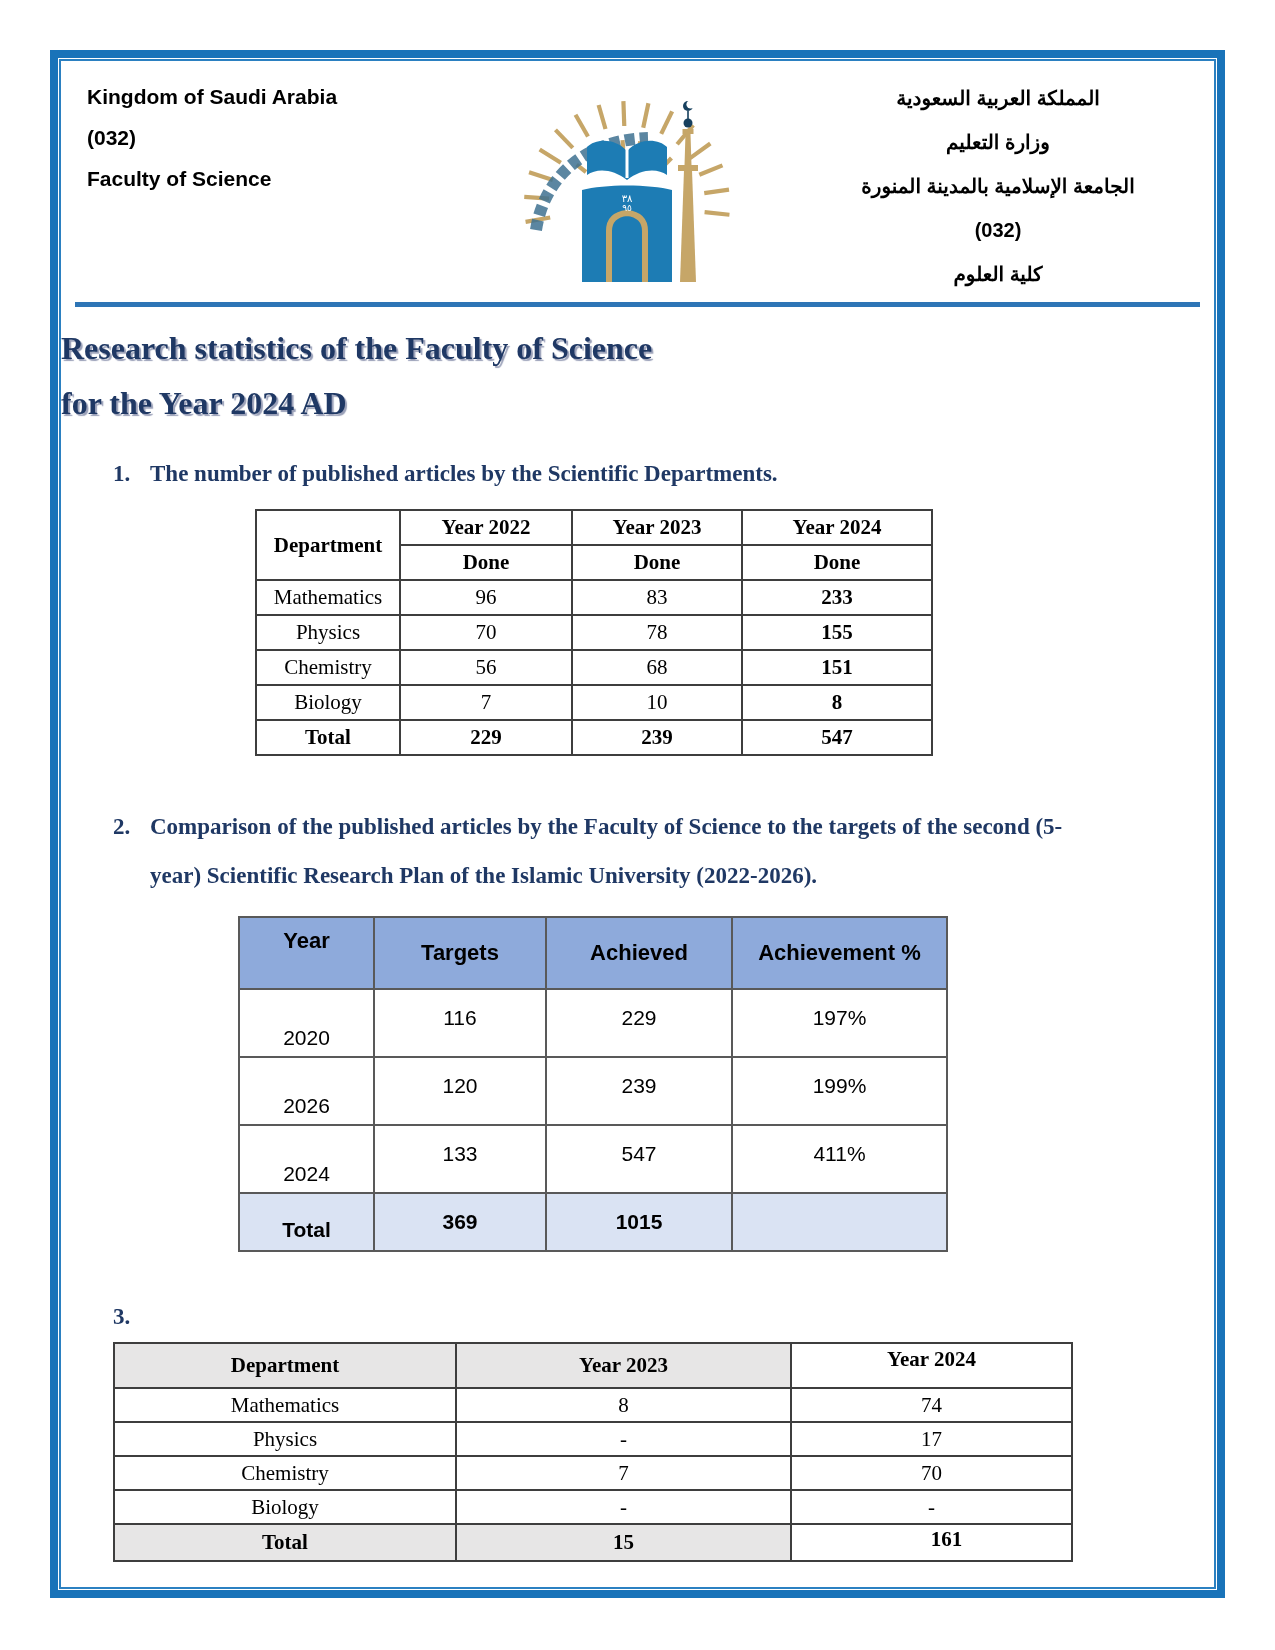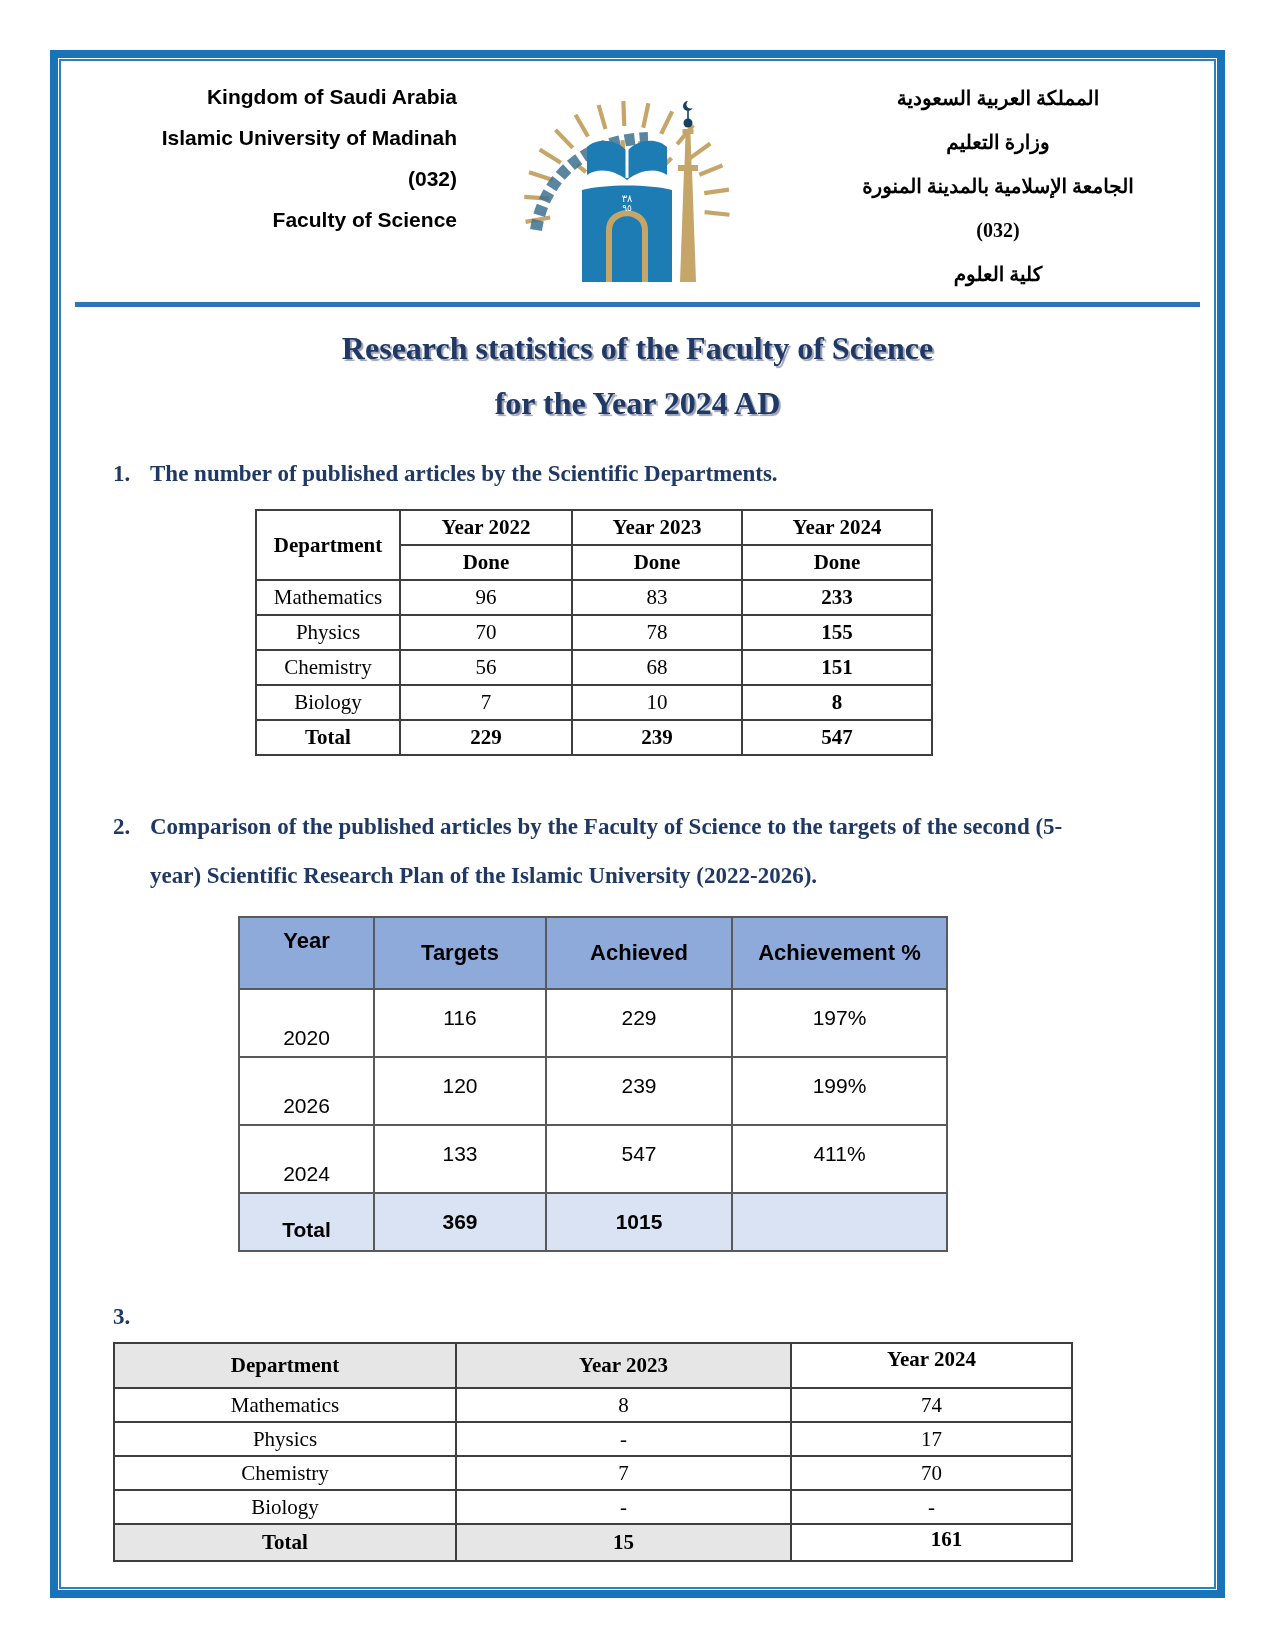--- a/index.html
+++ b/index.html
@@ -7,29 +7,29 @@
        font-family:"Liberation Sans",sans-serif;color:#000;}
   
   .frame{position:absolute;left:50px;top:50px;width:1175px;height:1548px;
          border:8px solid #1973b9;box-sizing:border-box;}
   .frame-inner{position:absolute;inset:1px;border:2px solid #2b80c1;}
   
   .content{position:absolute;left:61px;top:61px;right:61px;}
   
   .header{display:flex;justify-content:space-between;align-items:flex-start;
           padding:15px 16px 0 26px;}
-  .h-left{width:370px;text-align:right;font-weight:bold;font-size:21px;
+  .h-left{width:370px;text-align:left;font-weight:bold;font-size:21px;
           line-height:41px;font-family:"Liberation Sans",sans-serif;}
   .h-logo{width:250px;display:flex;justify-content:center;margin-top:2px;}
   .h-right{width:400px;text-align:center;direction:rtl;font-weight:bold;
-           font-size:20px;line-height:44px;font-family:Liberation Serif, serif;}
+           font-size:20px;line-height:44px;font-family:Liberation Sans, sans-serif;}
   
   .divider{margin:6px 14px 0 14px;border-top:5px solid #2e75b6;height:0;}
   
-  .title{margin:14px 0 0 0;text-align:center;color:#1f3864;
+  .title{margin:14px 0 0 0;text-align:left;color:#1f3864;
          font-family:"Liberation Serif",serif;font-weight:bold;font-size:32px;
          line-height:55px;text-shadow:2px 2px 1px #9aa0b8;}
   .title span{display:block;}
   
   .section-heading{display:flex;margin-left:52px;color:#1f3864;
       font-family:"Liberation Serif",serif;font-weight:bold;font-size:23px;}
   .section-heading .num{width:37px;flex:none;}
   .s1{margin-top:30px;}
   .s2{margin-top:46px;line-height:49px;}
   .s2 .txt{width:945px;}
@@ -67,21 +67,20 @@
 <div class="page">
   <div class="frame">
     <div class="frame-inner"></div>
   </div>
 
   <div class="content">
 
     <div class="header">
       <div class="h-left">
         <div>Kingdom of Saudi Arabia</div>
-        <div>Islamic University of Madinah</div>
         <div>(032)</div>
         <div>Faculty of Science</div>
       </div>
 
       <div class="h-logo">
         <svg width="240" height="212" viewBox="0 0 240 212">
 
           <g stroke="#c6a668" stroke-width="4.2">
             <g transform="translate(119,126)">
               <line x1="0" y1="-78" x2="0" y2="-103" transform="rotate(-100)"></line>

